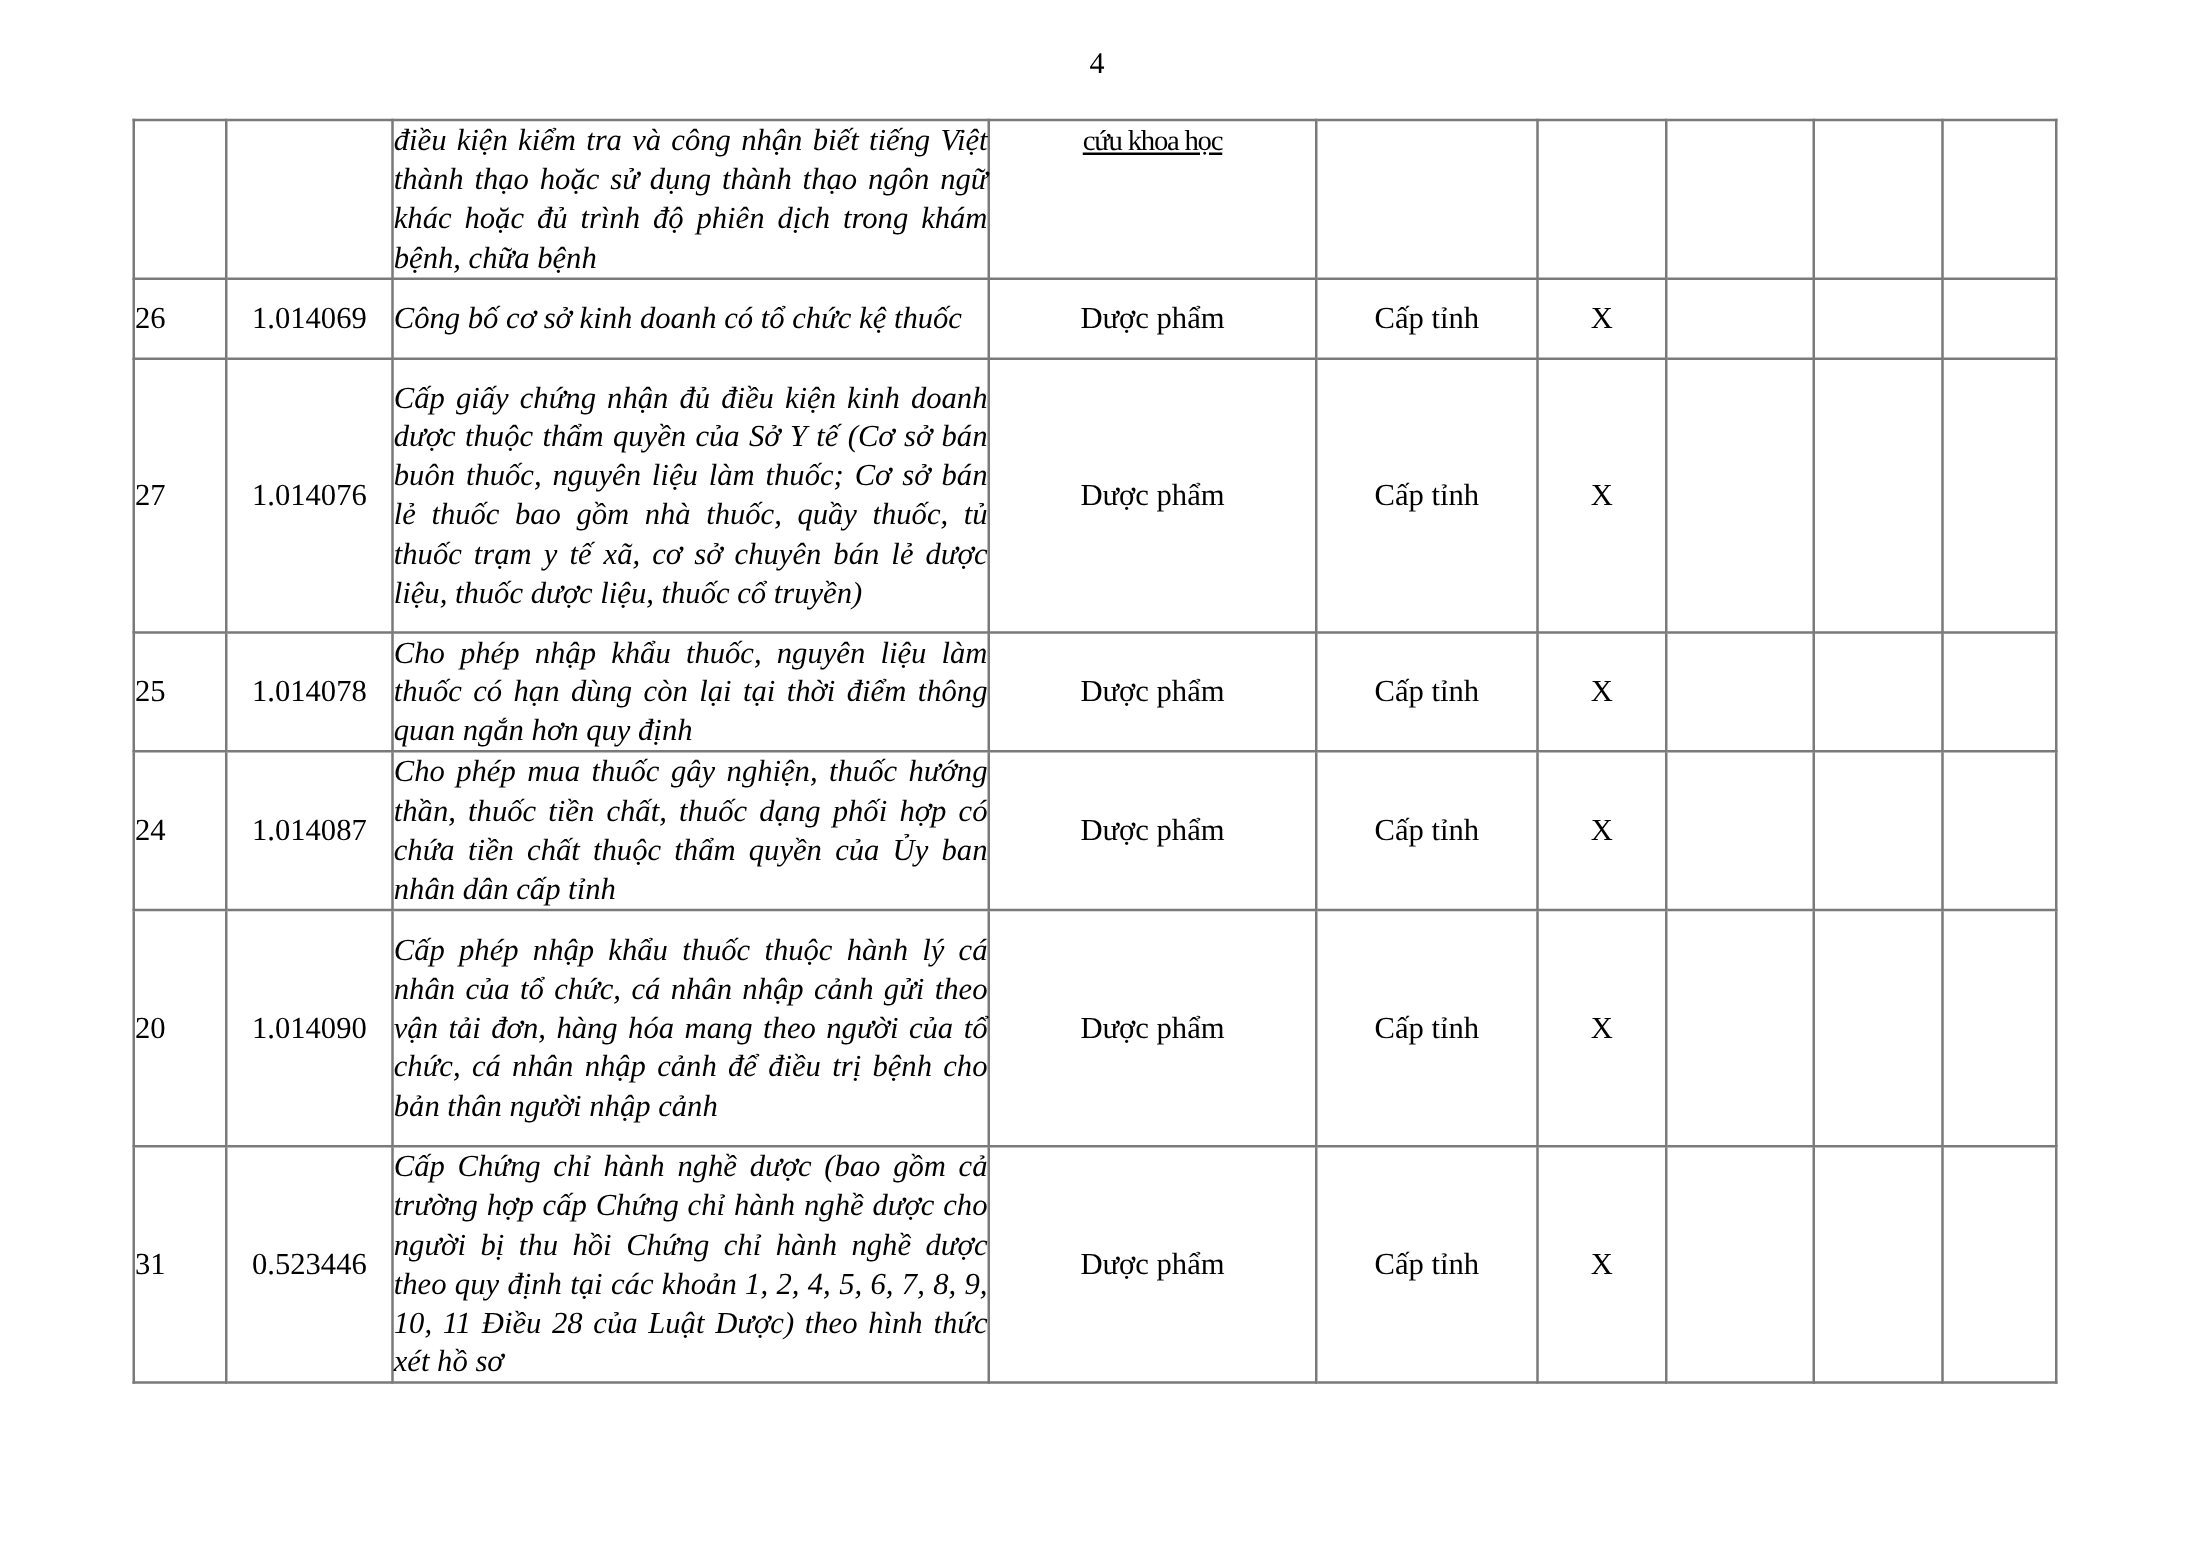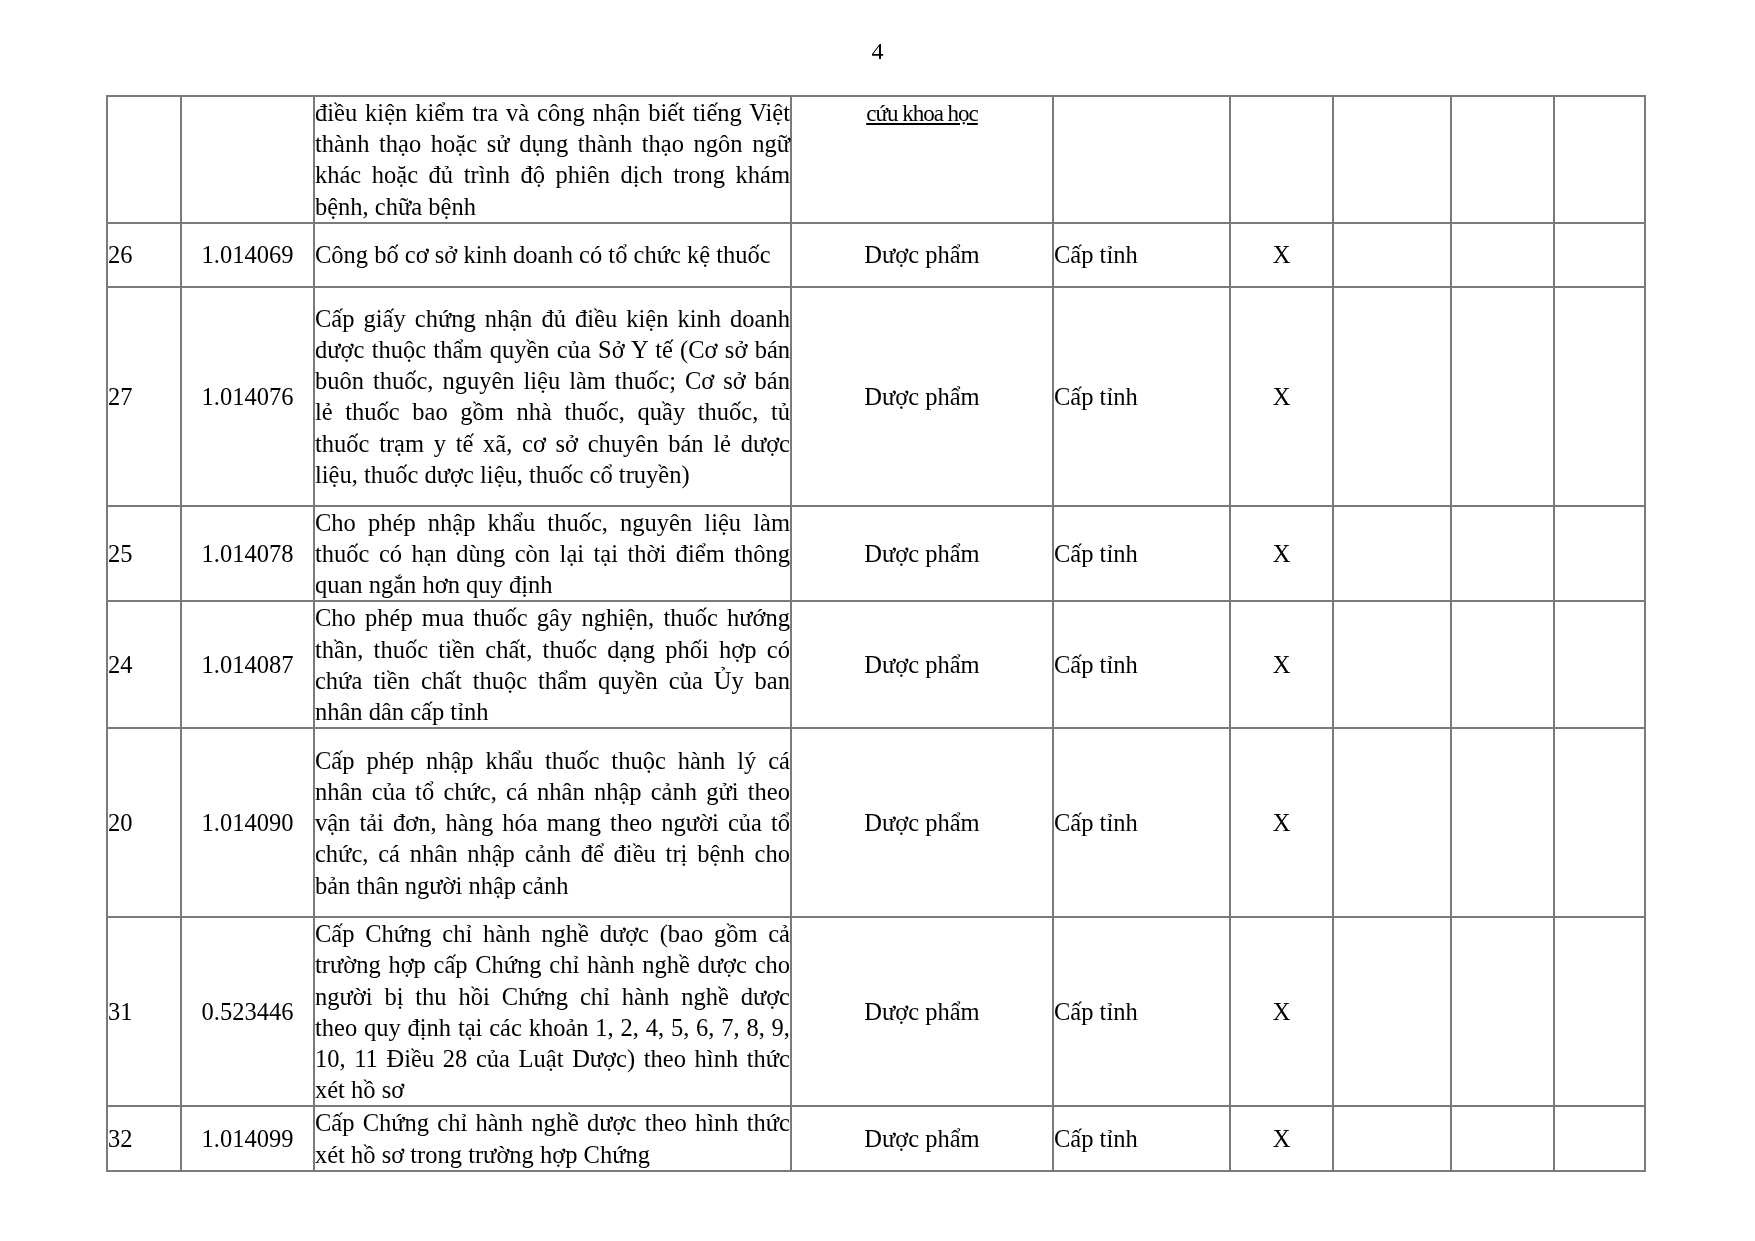--- a/index.html
+++ b/index.html
@@ -6,23 +6,23 @@
     body { width: 1755px; height: 1241px; position: relative; overflow: hidden;
            font-family: "Liberation Serif", "DejaVu Serif", serif; color: #000; }
     .page-number { position: absolute; top: 36px; left: 0; width: 1755px; text-align: center;
                    font-size: 24px; line-height: 30px; }
     table.proc { position: absolute; left: 106px; top: 95px; border-collapse: collapse;
                  table-layout: fixed; width: 1538px; }
     table.proc td { border: 2px solid #7a7a7a; padding: 0; vertical-align: middle;
                     font-size: 24.5px; line-height: 31.2px; }
     td.c-stt { text-align: left; }
     td.c-code { text-align: center; }
-    td.c-name { text-align: justify; text-align-last: left; padding: 0 10px 0 10px; vertical-align: top; }
+    td.c-name { text-align: justify; text-align-last: left; padding: 0 10px 0 10px; vertical-align: top; font-style: italic; }
     td.c-field { text-align: center; }
-    td.c-level { }
+    td.c-level { text-align: center; }
     td.c-mark { text-align: center; }
     tr.cont td.c-field { vertical-align: top; }
     .cont-field { display: inline-block; letter-spacing: -1px; font-size: 23px; text-decoration: underline; }
   </style>
 </head>
 <body>
 
 <div class="page-number">4</div>
 
 <table class="proc">
@@ -108,25 +108,14 @@
       <td class="c-stt">31</td>
       <td class="c-code">0.523446</td>
       <td class="c-name">Cấp Chứng chỉ hành nghề dược (bao gồm cả trường hợp cấp Chứng chỉ hành nghề dược cho người bị thu hồi Chứng chỉ hành nghề dược theo quy định tại các khoản 1, 2, 4, 5, 6, 7, 8, 9, 10, 11 Điều 28 của Luật Dược) theo hình thức xét hồ sơ</td>
       <td class="c-field">Dược phẩm</td>
       <td class="c-level">Cấp tỉnh</td>
       <td class="c-mark">X</td>
       <td></td>
       <td></td>
       <td></td>
     </tr>
-    <tr style="height:63px">
-      <td class="c-stt">32</td>
-      <td class="c-code">1.014099</td>
-      <td class="c-name">Cấp Chứng chỉ hành nghề dược theo hình thức xét hồ sơ trong trường hợp Chứng</td>
-      <td class="c-field">Dược phẩm</td>
-      <td class="c-level">Cấp tỉnh</td>
-      <td class="c-mark">X</td>
-      <td></td>
-      <td></td>
-      <td></td>
-    </tr>
   </tbody>
 </table>
 
 </body></html>

